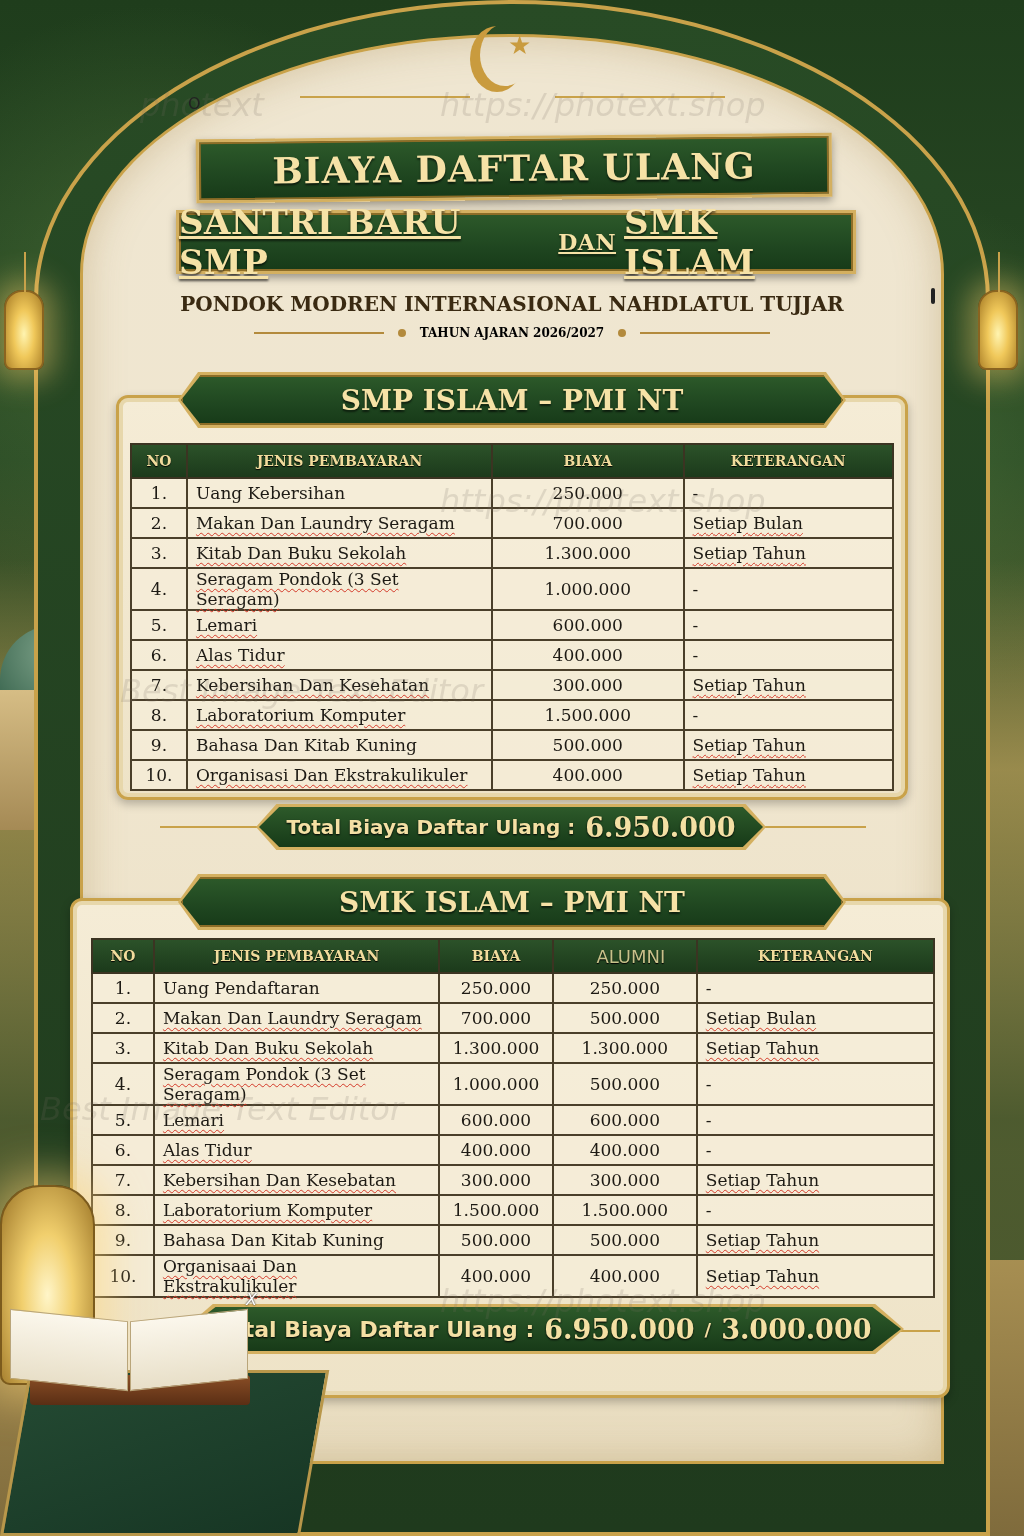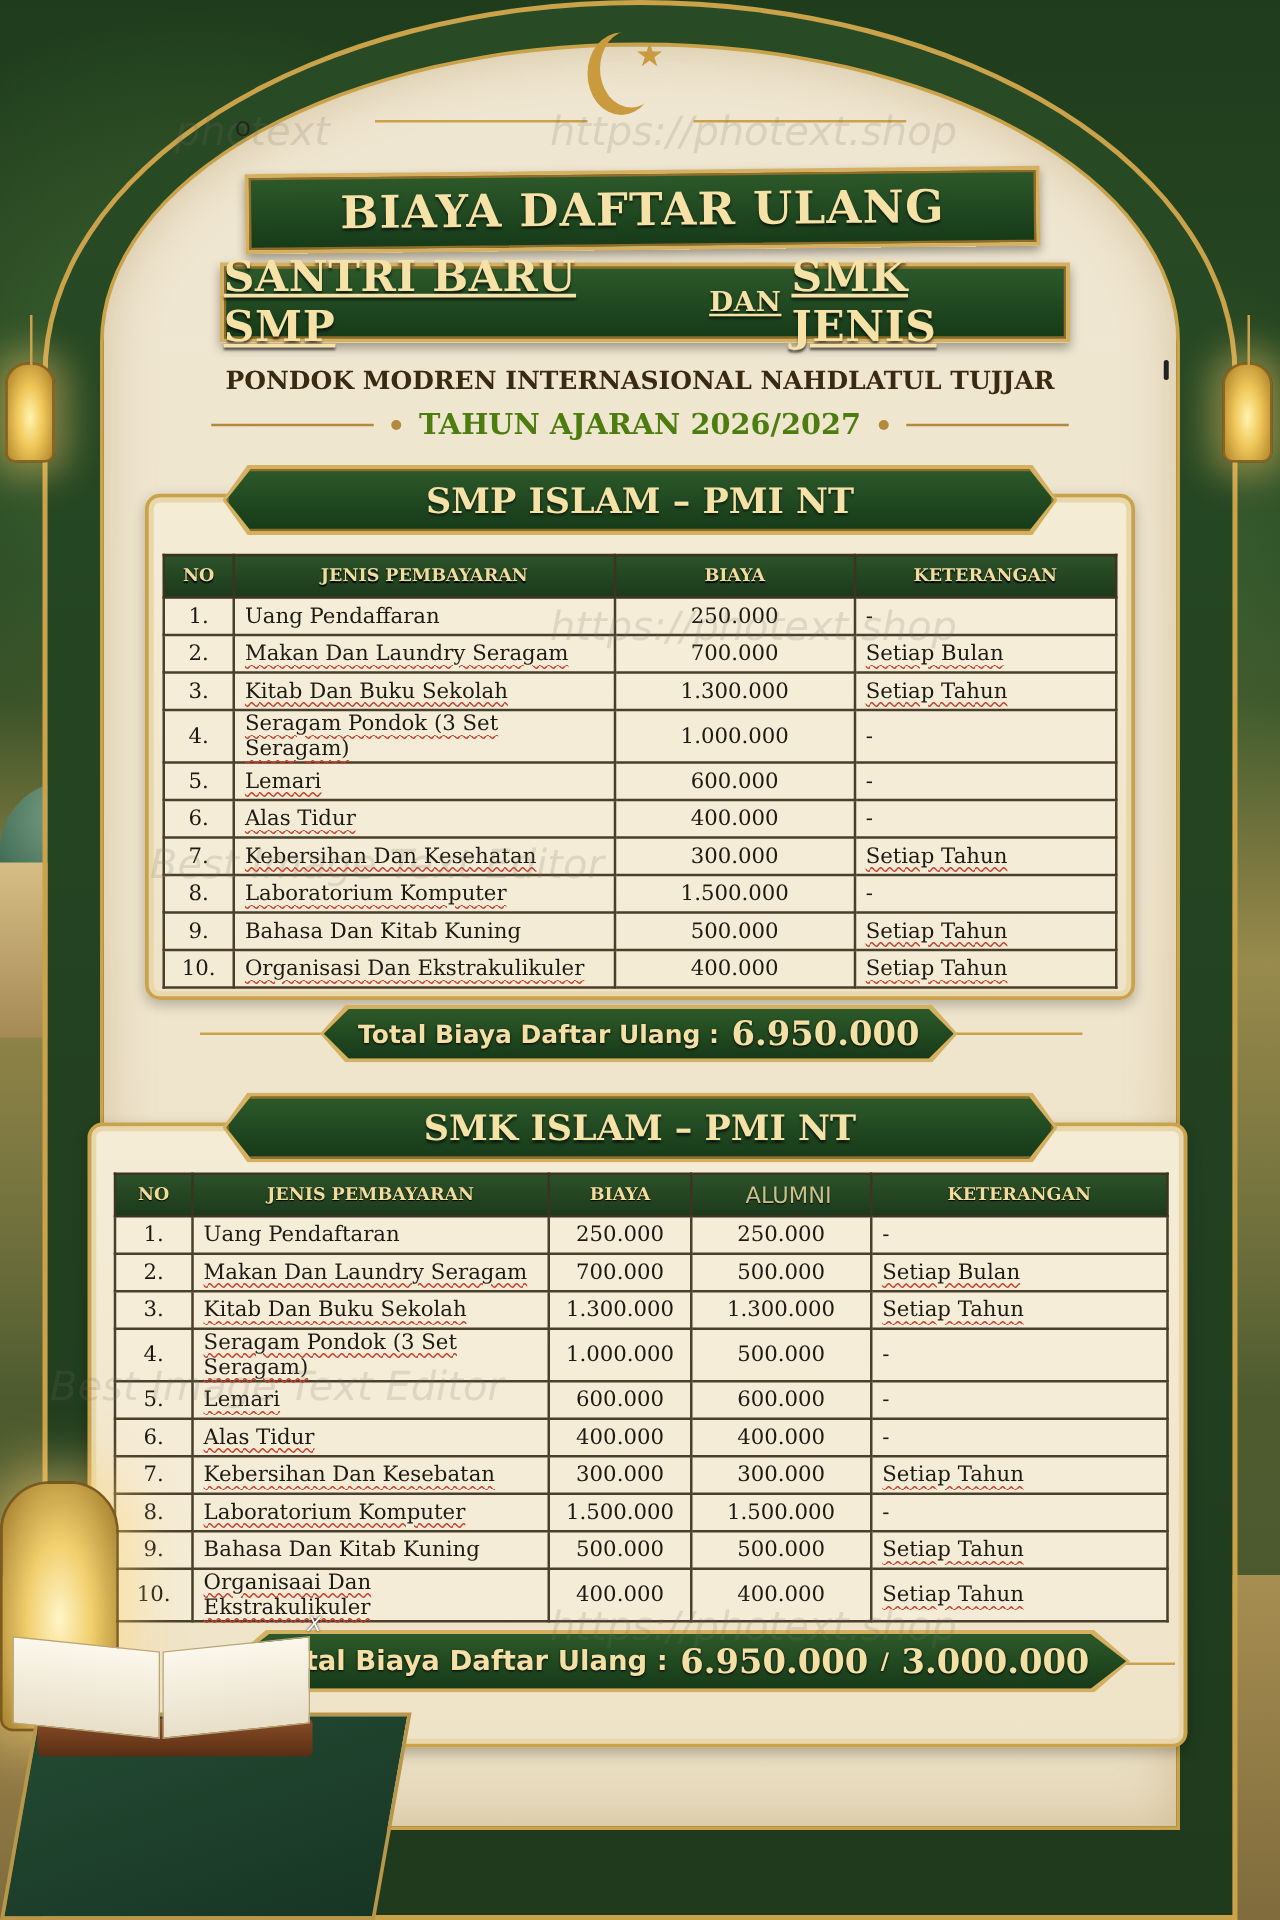--- a/index.html
+++ b/index.html
@@ -71,21 +71,21 @@
     text-shadow: 0 2px 2px rgba(0,0,0,0.6);
     box-shadow: 0 4px 8px rgba(0,0,0,0.35), inset 0 0 0 2px #8d6d27;
   }
   .title1 { left: 196px; top: 136px; width: 636px; height: 64px; font-size: 36px; letter-spacing: 1px; transform: rotate(-0.6deg); }
   .title2 { left: 176px; top: 210px; width: 680px; height: 64px; font-size: 34px; letter-spacing: 0.5px; text-decoration: underline; }
   .title2 .small { font-size: 22px; margin: 0 8px; }
   .subtitle { position:absolute; left: 0; width: 1024px; text-align:center; top: 292px; font-size: 20px; font-weight: bold; color: #3a2a12; }
   .year-row { position:absolute; left: 0; width: 1024px; top: 326px; display:flex; justify-content:center; align-items:center; gap: 14px; }
   .year-row .line { width: 130px; height: 2px; background: #b38a3c; position: relative; }
   .year-row .dot { width: 8px; height: 8px; border-radius: 50%; background: #b38a3c; }
-  .year-row .txt { font-size: 23px; font-weight: bold; color: #4d7c0f; }
+  .year-row .txt { font-size: 12px; font-weight: bold; color: #000000; }
 
   .section-banner { height: 50px; font-size: 28px; clip-path: polygon(3% 0,97% 0,100% 50%,97% 100%,3% 100%,0 50%); border: none; }
   .section-banner-wrap { position:absolute; padding: 3px; background: #d4b060; clip-path: polygon(3% 0,97% 0,100% 50%,97% 100%,3% 100%,0 50%); }
 
   .panel {
     position: absolute; background: linear-gradient(180deg,#f5ecd6,#eee3c7);
     border: 3px solid #c9a24a; border-radius: 12px;
     box-shadow: 0 4px 10px rgba(0,0,0,0.25), inset 0 0 0 4px #e7d7ab;
   }
   table { position:absolute; border-collapse: collapse; font-family: "DejaVu Serif", serif; }
@@ -131,21 +131,21 @@
 <div class="ornament-line" style="left:555px; width:170px;"></div>
 <div class="crescent"></div>
 <div class="star">★</div>
 
 <div class="banner title1">
   <span>BIAYA DAFTAR ULANG</span>
 </div>
 <div class="banner title2">
   <span>SANTRI BARU SMP</span>
   <span class="small">DAN</span>
-  <span>SMK JENIS</span>
+  <span>SMK ISLAM</span>
 </div>
 <div class="subtitle">PONDOK MODREN INTERNASIONAL NAHDLATUL TUJJAR</div>
 <div class="year-row">
   <div class="line"></div>
   <div class="dot"></div>
   <div class="txt">TAHUN AJARAN 2026/2027</div>
   <div class="dot"></div>
   <div class="line"></div>
 </div>
 
@@ -161,21 +161,21 @@
     <tr>
       <th style="width:56px;">NO</th>
       <th style="width:306px;">JENIS PEMBAYARAN</th>
       <th style="width:192px;">BIAYA</th>
       <th style="width:210px;">KETERANGAN</th>
     </tr>
   </thead>
   <tbody>
     <tr>
       <td class="no">1.</td>
-      <td>Uang Pendaffaran</td>
+      <td>Uang Kebersihan</td>
       <td class="num">250.000</td>
       <td>-</td>
     </tr>
     <tr>
       <td class="no">2.</td>
       <td class="uline">Makan Dan Laundry Seragam</td>
       <td class="num">700.000</td>
       <td class="uline">Setiap Bulan</td>
     </tr>
     <tr>

